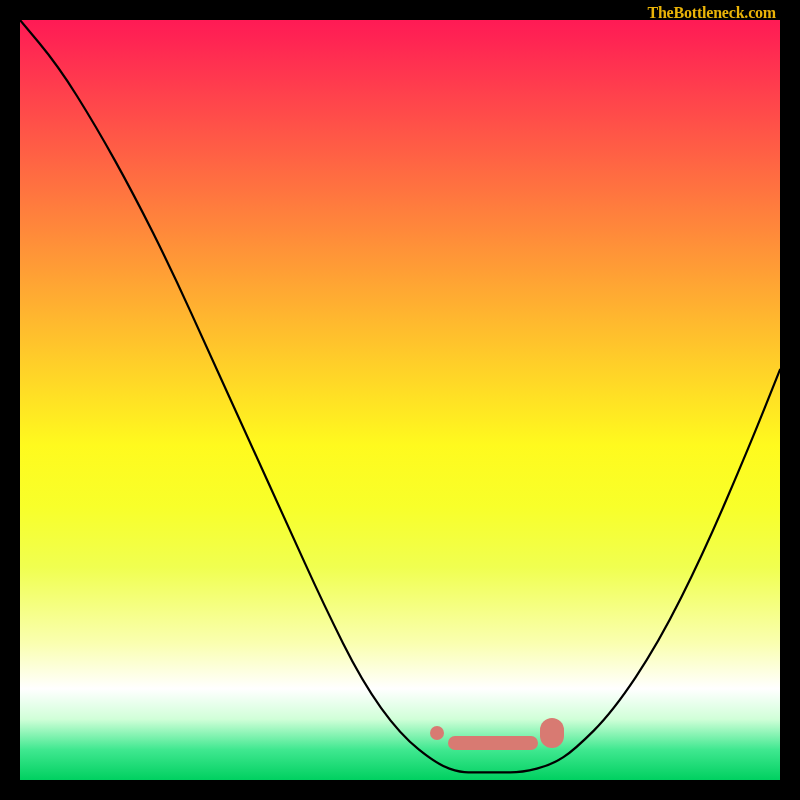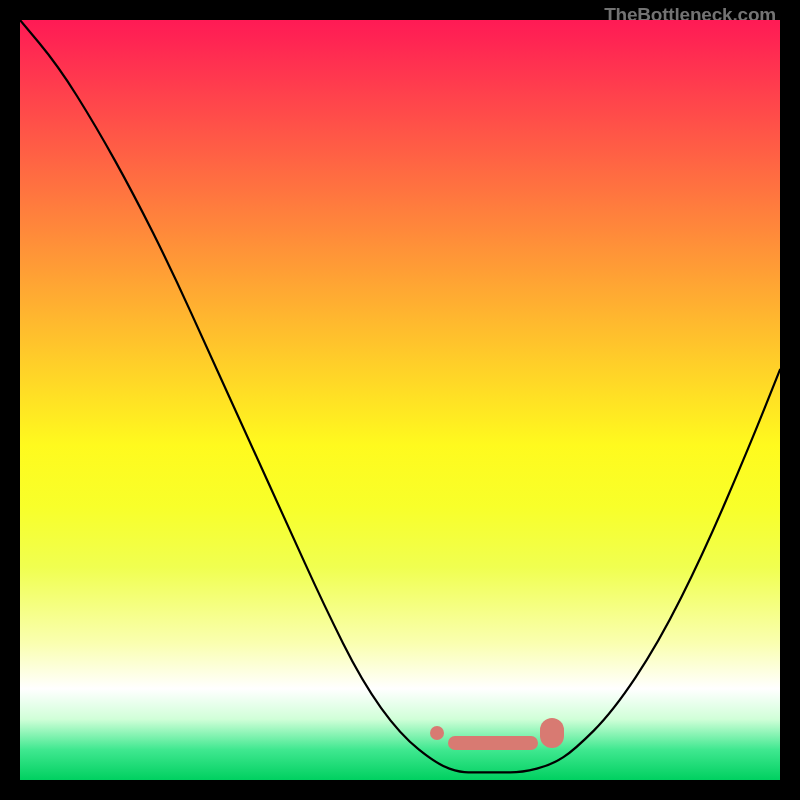--- a/index.html
+++ b/index.html
@@ -29,24 +29,24 @@
       #40e890 96%,
       #00d060 100%
     );
     overflow: hidden;
   }
 
   .watermark {
     position: absolute;
     top: 4px;
     right: 24px;
-    font-family: Liberation Sans, sans-serif;
-    font-size: 19px;
+    font-family: Liberation Serif, serif;
+    font-size: 16px;
     font-weight: 600;
-    color: #737373;
+    color: #eab308;
     letter-spacing: -0.2px;
   }
 
   svg.curve {
     position: absolute;
     left: 0; top: 0;
     width: 760px; height: 760px;
   }
 
   .valley {

